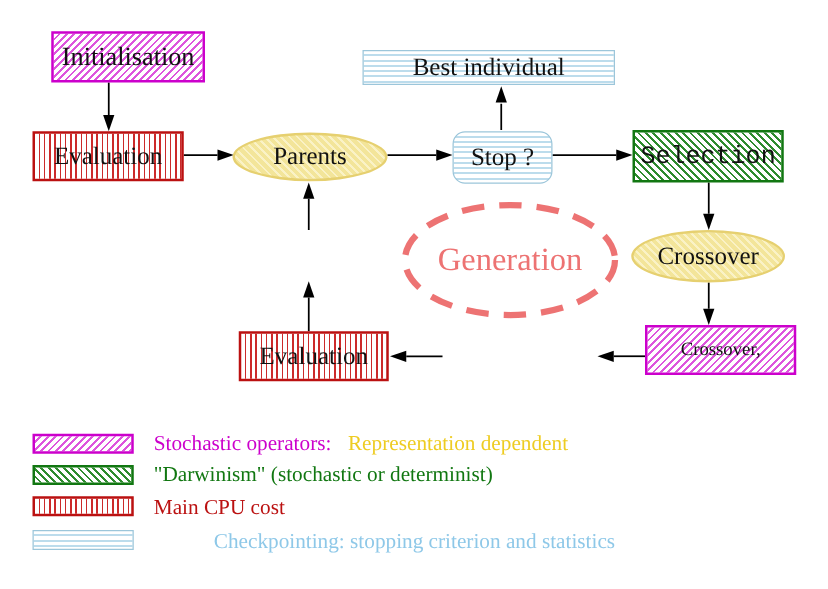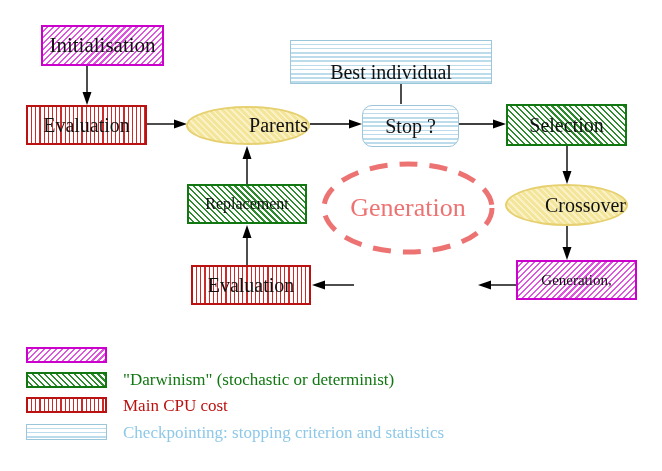--- a/index.html
+++ b/index.html
@@ -48,41 +48,41 @@
     line-height: 1.05;
     white-space: nowrap;
   }
   .hatch-magenta {
     background: repeating-linear-gradient(135deg, #ffffff 0 2.6px, var(--magenta-line) 2.6px 4.2px);
     border: 2px solid var(--magenta);
   }
   .hatch-green {
     background: repeating-linear-gradient(45deg, #ffffff 0 2.6px, var(--green-line) 2.6px 4.2px);
     border: 2px solid var(--green);
+    font-family: Liberation Mono, monospace;
   }
   .stripe-red {
     background: repeating-linear-gradient(90deg, #ffffff 0 3px, var(--red-line) 3px 4.2px);
     border: 2px solid var(--red);
   }
   .stripe-cyan {
     background: repeating-linear-gradient(180deg, #ffffff 0 2.6px, var(--cyan-line) 2.6px 4.2px);
     border: 1px solid var(--cyan-border);
   }
   .ellipse-yellow {
     background: repeating-linear-gradient(45deg, var(--yellow-fill) 0 3px, var(--yellow-line) 3px 4.6px);
     border: 2px solid var(--yellow-border);
     border-radius: 50%;
-    justify-content: flex-end;
   }
 
   #node-initialisation   { left: 25px;  top: 25px;  width: 123px; height: 41px; font-size: 21px; margin-left: 16px; }
   #node-evaluation-top   { left: 26px;  top: 105px; width: 121px; height: 40px; }
   #node-parents          { left: 186px; top: 106px; width: 124px; height: 39px; }
-  #node-best-individual  { left: 290px; top: 40px;  width: 202px; height: 44px; font-size: 20px; align-items: flex-end; }
-  #node-stop             { left: 362px; top: 105px; width: 97px;  height: 42px; border-radius: 10px; }
+  #node-best-individual  { left: 290px; top: 40px;  width: 202px; height: 28px; font-size: 20px; }
+  #node-stop             { left: 362px; top: 105px; width: 80px;  height: 42px; border-radius: 10px; }
   #node-selection        { left: 506px; top: 104px; width: 121px; height: 42px; }
   #node-replacement      { left: 187px; top: 184px; width: 120px; height: 40px; font-size: 16px; }
   #node-genitors         { left: 505px; top: 184px; width: 123px; height: 42px; }
   #node-evaluation-bottom{ left: 191px; top: 265px; width: 120px; height: 40px; }
   #node-offspring        { left: 354px; top: 267px; width: 124px; height: 36px; }
   #node-crossover        { left: 516px; top: 260px; width: 121px; height: 40px; font-size: 15px; flex-direction: column; line-height: 17px; }
   #node-generation-label {
     left: 324px; top: 163px; width: 168px; height: 90px;
     color: var(--salmon); font-size: 26px;
     background: none; border: none;
@@ -108,21 +108,21 @@
   }
   #legend-text-stochastic    { top: 346px; }
   #legend-text-darwinism     { top: 371px; }
   #legend-text-cpu           { top: 397px; }
   #legend-text-checkpointing { top: 424px; }
 
   .t-magenta { color: var(--magenta); }
   .t-gold    { color: var(--gold); margin-left: 9px; }
   .t-green   { color: var(--green); }
   .t-red     { color: var(--red); margin-top: 39px; }
-  .t-cyan    { color: var(--cyan-text); }
+  .t-cyan    { color: var(--cyan-text); margin-left: 48px; }
 </style>
 </head>
 <body>
 
 <div class="canvas">
 
   <svg class="overlay">
     <ellipse cx="408" cy="208" rx="84" ry="44" fill="none" stroke="#ed7373" stroke-width="5" stroke-dasharray="18 12"></ellipse>
 
     <g>
@@ -188,42 +188,43 @@
   </div>
 
   <div class="node stripe-cyan" id="node-stop">
     <span>Stop ?</span>
   </div>
 
   <div class="node hatch-green" id="node-selection">
     <span>Selection</span>
   </div>
 
-  <div class="node hatch-green" id="node-replacement">
-    <span>Replacement</span>
-  </div>
 
   <div class="node" id="node-generation-label">
     <span>Generation</span>
   </div>
 
   <div class="node ellipse-yellow" id="node-genitors">
     <span>Crossover</span>
   </div>
 
   <div class="node stripe-red" id="node-evaluation-bottom">
     <span>Evaluation</span>
   </div>
 
 
   <div class="node hatch-magenta" id="node-crossover">
-    <span>Generation,</span>
+    <span>Crossover,</span>
   </div>
 
   <div class="legend-swatch hatch-magenta" id="legend-swatch-stochastic"></div>
+  <div class="legend-text" id="legend-text-stochastic">
+    <span class="t-magenta">Stochastic operators:</span>
+    <span class="t-gold">Representation dependent</span>
+  </div>
 
   <div class="legend-swatch hatch-green" id="legend-swatch-darwinism"></div>
   <div class="legend-text" id="legend-text-darwinism">
     <span class="t-green">"Darwinism" (stochastic or determinist)</span>
   </div>
 
   <div class="legend-swatch stripe-red" id="legend-swatch-cpu"></div>
   <div class="legend-text" id="legend-text-cpu">
     <span class="t-red">Main CPU cost</span>
   </div>

